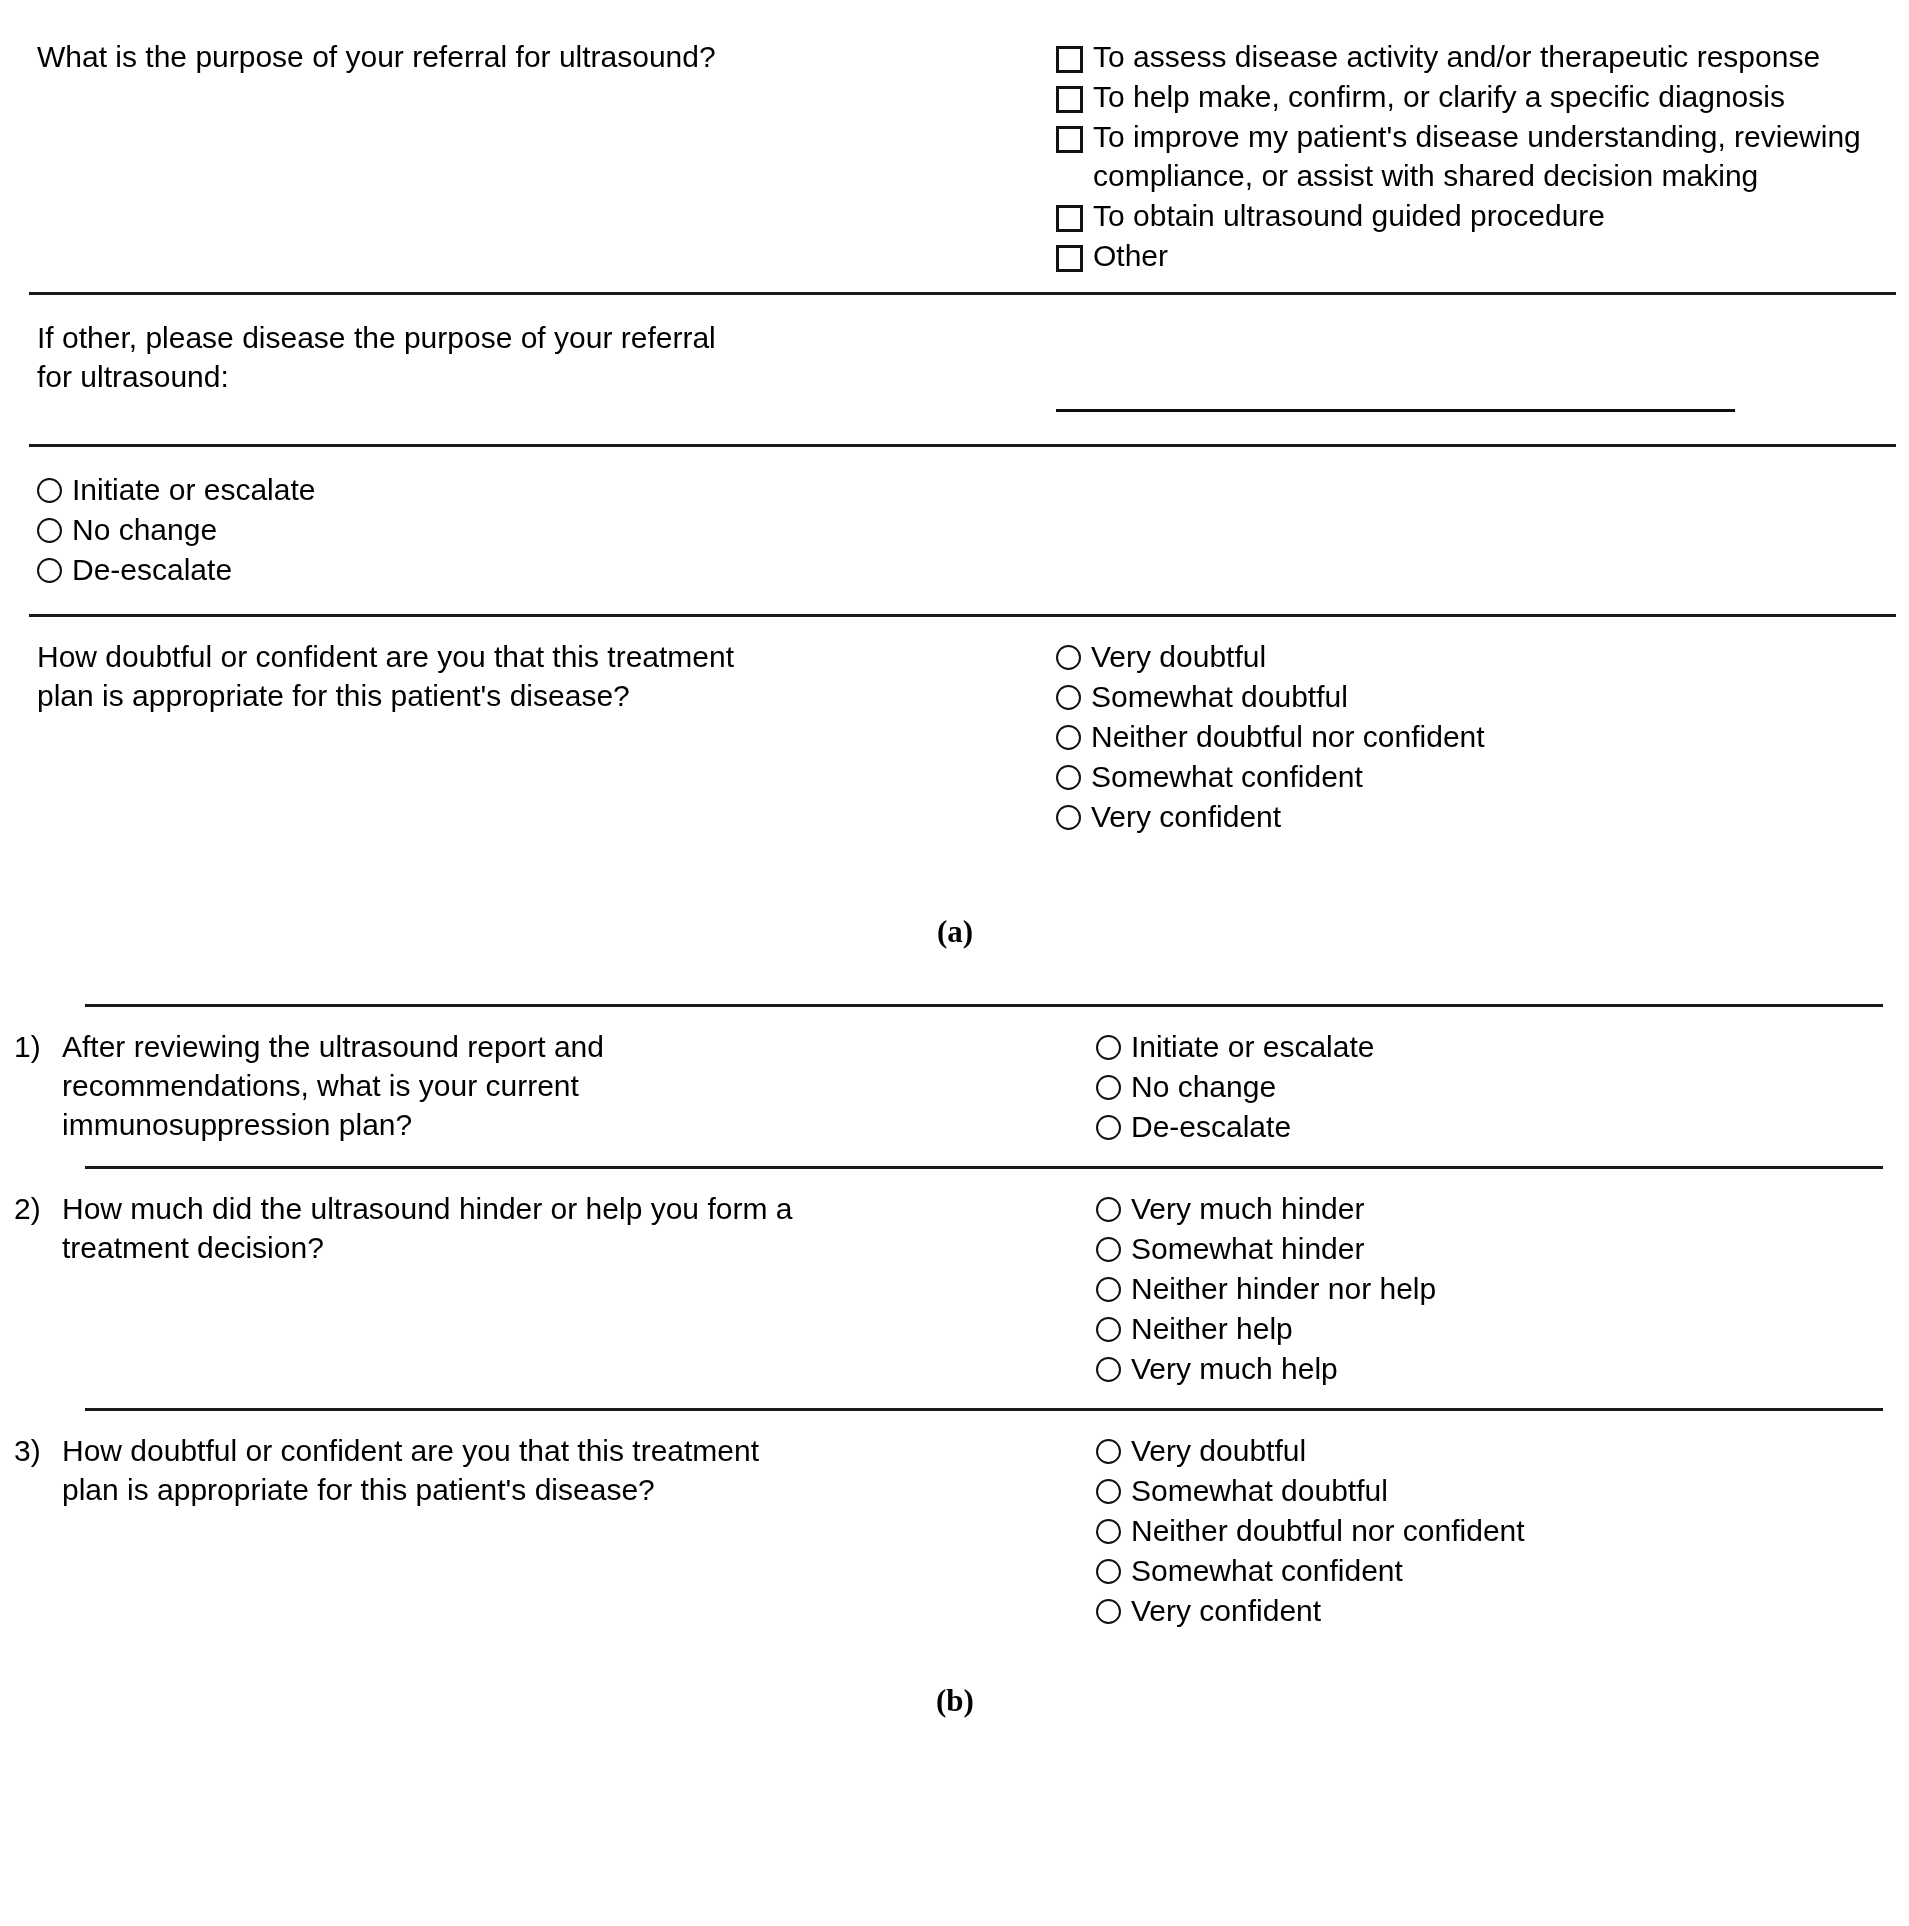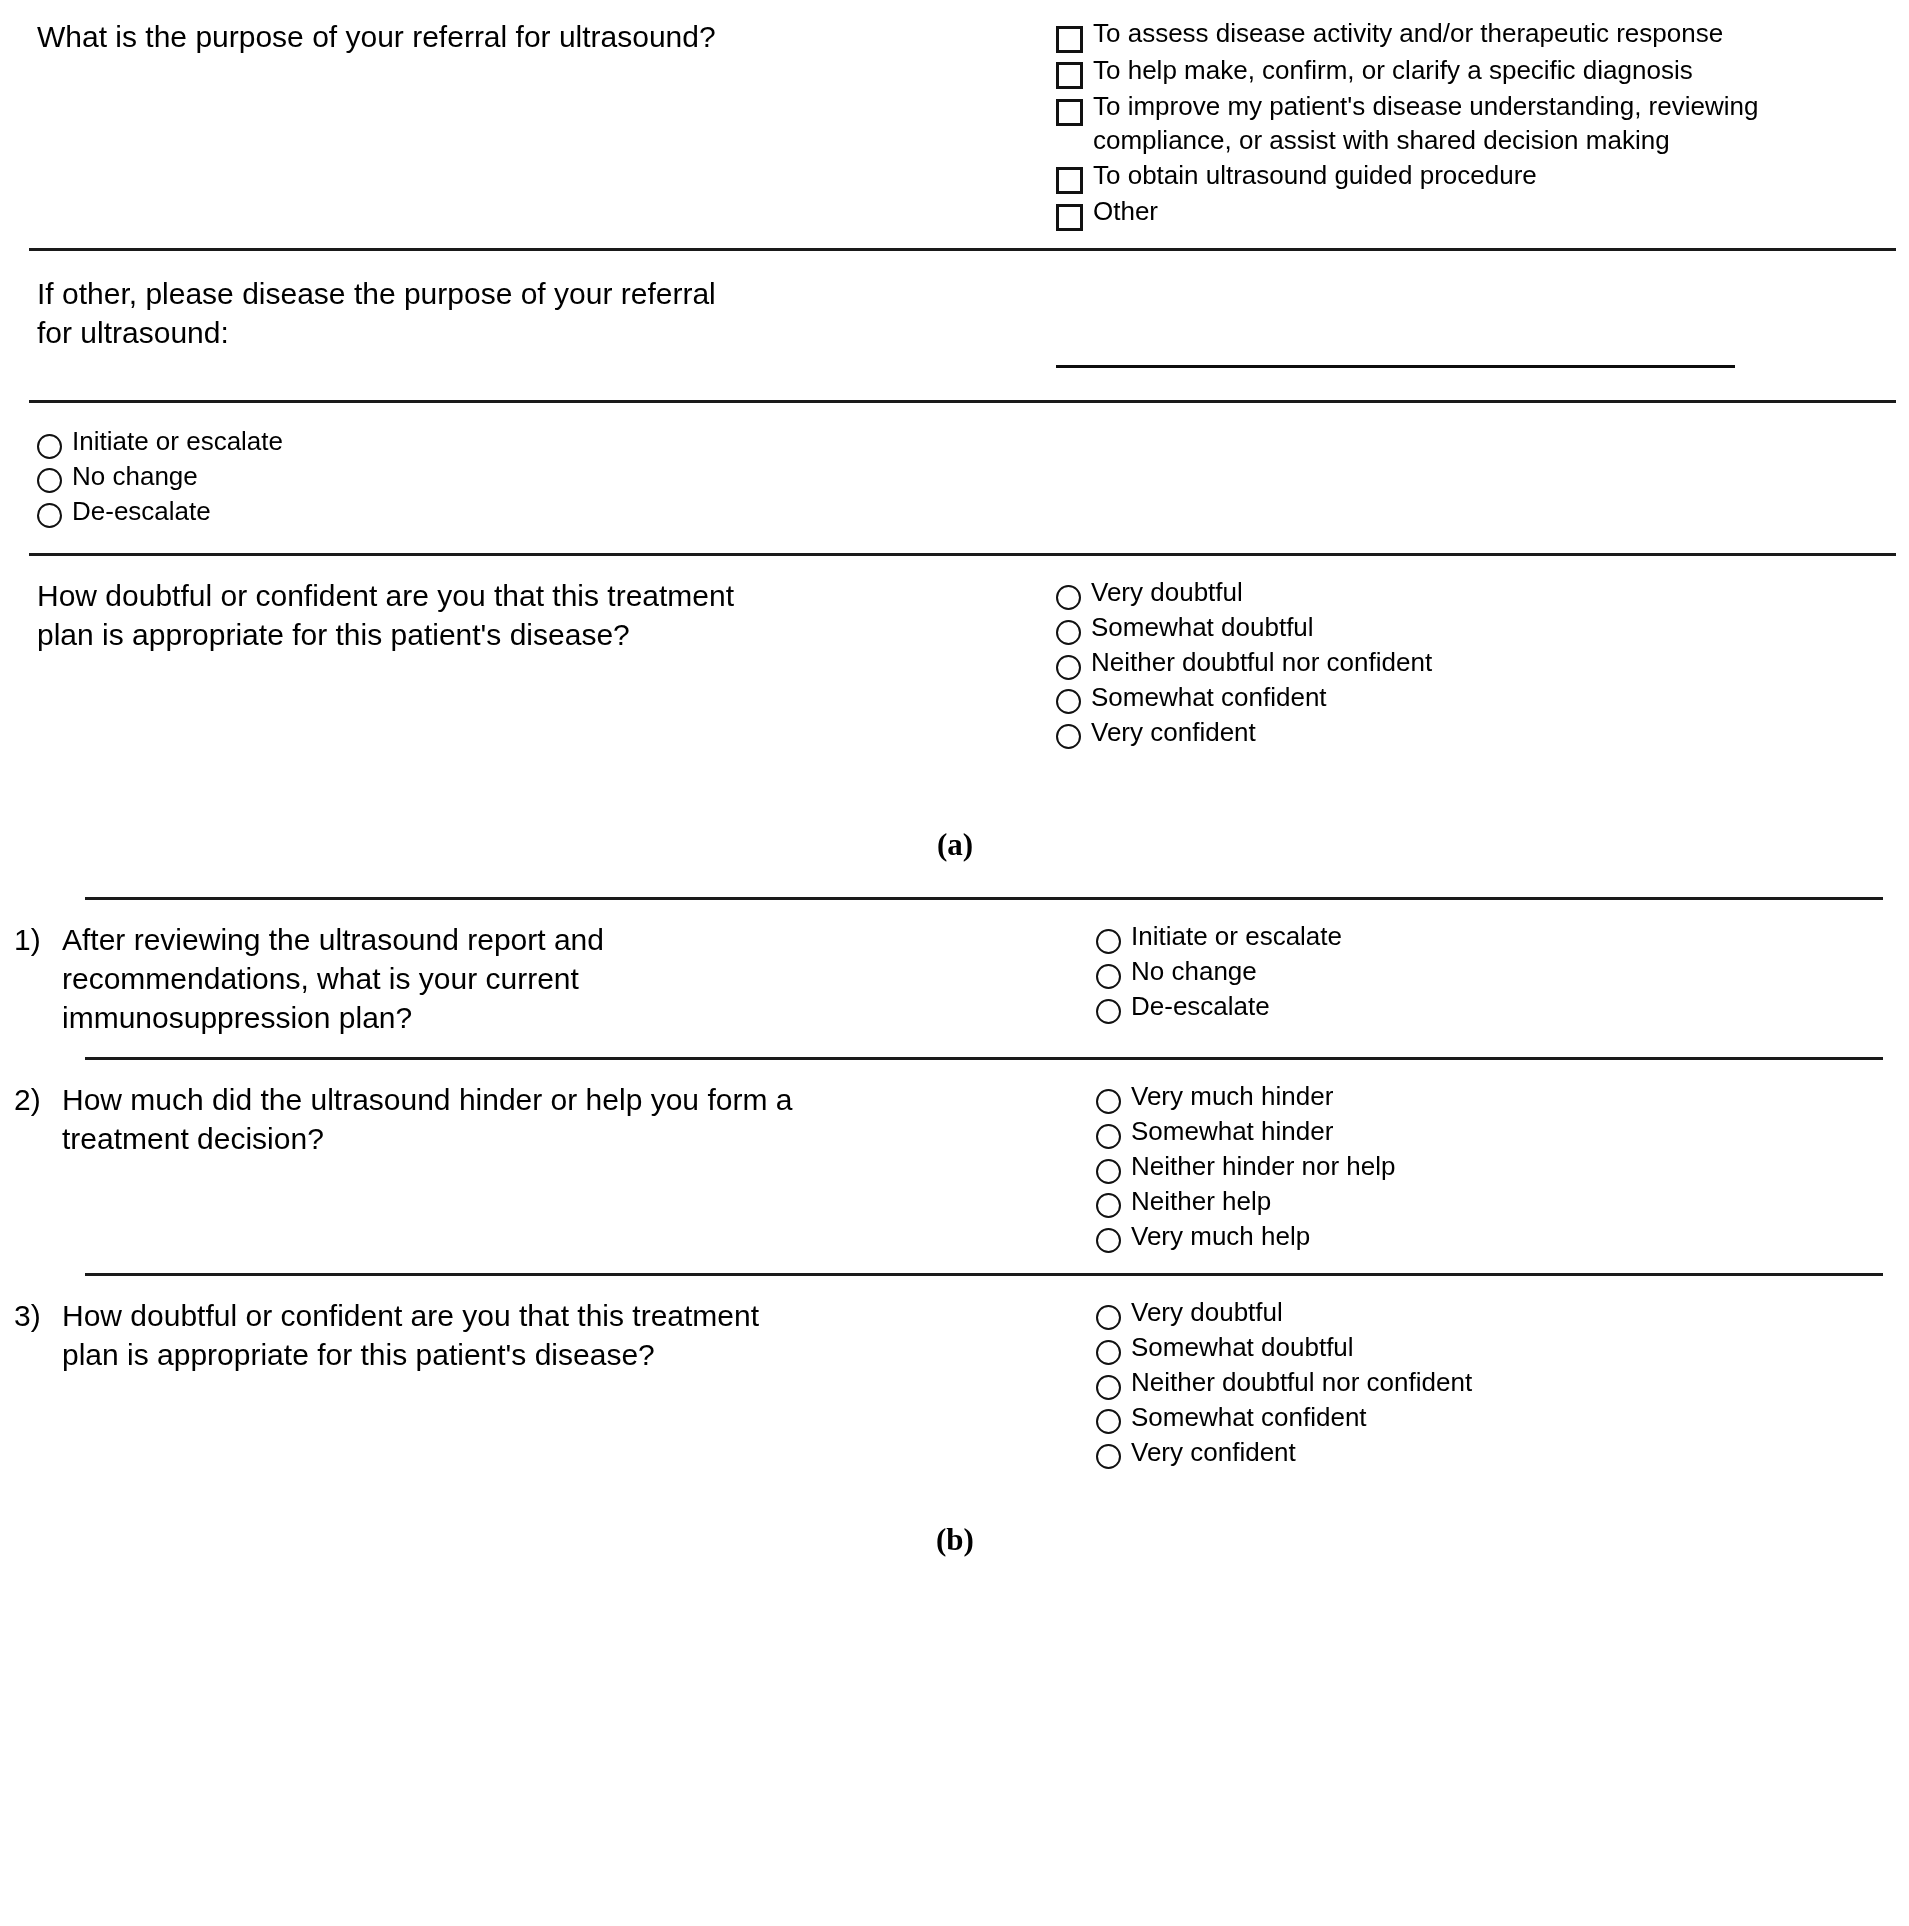--- a/index.html
+++ b/index.html
@@ -12,21 +12,21 @@
   body {
     width: 1910px;
     height: 1926px;
     font-family: "Liberation Sans", "DejaVu Sans", sans-serif;
     color: #000000;
     position: relative;
     overflow: hidden;
   }
 
   
-  .panel { position: relative; width: 100%; }
+  .panel { position: relative; width: 100%; margin-top: 20px; }
 
   
   .hrule {
     height: 0;
     border: 0;
     border-top: 3.5px solid #1a1a1a;
     margin: 0;
   }
   .panel-a .hrule { margin-left: 29px;  margin-right: 14.5px; }
   .panel-b .hrule { margin-left: 85px; margin-right: 27px; }
@@ -86,21 +86,21 @@
   }
   .radio-icon {
     width: 25px;
     height: 25px;
     border: 2.5px solid #111111;
     border-radius: 50%;
     background: #ffffff;
   }
   .opt-label {
     flex: 1 1 auto;
-    font-size: 26px;
+    font-size: 30px;
     line-height: 1.30;
     max-width: 779px;
   }
 
   
   .blank-row { display: flex; padding-left: 37px; }
   .blank-spacer { flex: 0 0 1019px; }
   .blank-line {
     width: 679px;
     height: 0;

